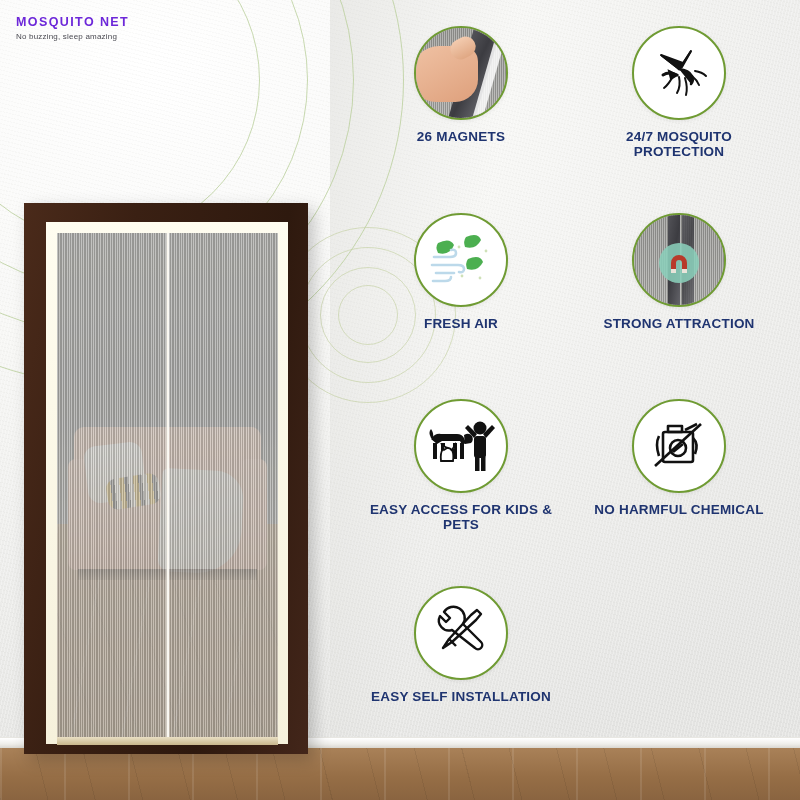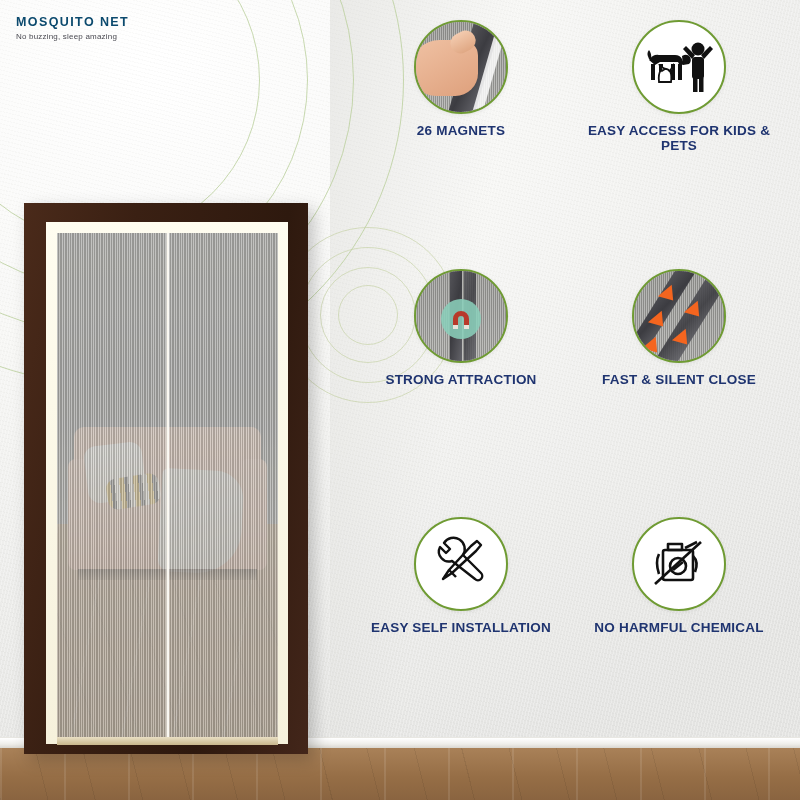--- a/index.html
+++ b/index.html
@@ -70,21 +70,21 @@
   .logo-main{
     font-size:25px; font-weight:700; letter-spacing:1px;
     color:#7ab829; line-height:1; position:relative; display:inline-block;
   }
   .logo-dot{
     position:absolute; right:-7px; top:-1px;
     width:6px; height:6px; border-radius:50%; background:#8cc63f;
   }
   .logo-sub{
     font-size:12.5px; font-weight:700; letter-spacing:1.4px;
-    color:#0c4a6e; margin-top:3px;
+    color:#6d28d9; margin-top:3px;
   }
   .logo-tag{
     font-size:8px; color:#4a4a52; margin-top:3px; letter-spacing:.2px;
   }
 
   
   .door{
     position:absolute; left:24px; top:203px; width:284px; height:551px;
     z-index:5;
     background:linear-gradient(100deg,#4a2a1a,#3a2013 30%,#2e190e 70%,#43261a);
@@ -172,21 +172,21 @@
     margin-left:-1.5px;
     background:linear-gradient(90deg,rgba(255,255,255,.3),#fbf8ef,rgba(255,255,255,.3));
   }
   .door-threshold{
     position:absolute; left:11px; right:10px; bottom:-1px; height:8px;
     background:linear-gradient(#e9dfc4,#c9b78c);
   }
 
   
   .features{
-    position:absolute; left:352px; top:16px; width:436px; height:746px;
+    position:absolute; left:352px; top:22px; width:436px; height:746px;
     display:grid; grid-template-columns:1fr 1fr; grid-auto-rows:1fr;
     z-index:6;
   }
   .feature{
     display:flex; flex-direction:column; align-items:center; justify-content:flex-start;
     padding-top:4px;
   }
   .circle{
     width:94px; height:94px; border-radius:50%;
     border:2.6px solid #6f9b33;
@@ -301,113 +301,145 @@
     <div class="circle photo">
       <div class="ph-mesh"></div>
       <div class="ph-strip" style="left:44px;top:-8px;width:26px;height:118px;transform:rotate(16deg);"></div>
       <div class="ph-white" style="left:68px;top:-10px;width:10px;height:120px;transform:rotate(16deg);opacity:.85;"></div>
       <div class="hand"></div>
       <div class="thumb"></div>
     </div>
     <div class="label">26 MAGNETS</div>
   </div>
 
-
-
-
   <div class="feature">
     <div class="circle">
-      <svg width="68" height="54" viewBox="0 0 68 54">
-
-        <g fill="#111">
-          <path d="M4 20 q4 -6 10 -5 l16 0 q5 0 7 4 l2 5 -4 2 -2 -4 -18 0 -5 3 Z"></path>
-          <rect x="6" y="24" width="4" height="16"></rect>
-            <rect x="14" y="24" width="4" height="16"></rect>
-          <rect x="26" y="24" width="4" height="16"></rect>
-            <rect x="33" y="24" width="4" height="16"></rect>
-          <path d="M37 16 q5 -3 8 1 q2 4 -1 7 l-6 1 Z"></path>
-          <path d="M4 19 q-3 -6 0 -9 q3 4 2 9 Z"></path>
-        </g>
-
-        <g fill="#fff" stroke="#111" stroke-width="1.8">
-          <path d="M16 30 q5 -3 9 1 q2 4 1 11 l-12 0 q-1 -8 2 -12 Z"></path>
-          <path d="M17 31 l-2 -5 l5 3 Z"></path>
-            <path d="M25 31 l3 -5 l0 5 Z"></path>
-        </g>
-
-        <g fill="#111">
-          <circle cx="53" cy="9" r="6.5"></circle>
-          <rect x="47" y="17" width="12" height="22" rx="3"></rect>
-          <path d="M47 19 L38 9 l3 -3 l9 9 Z"></path>
-          <path d="M59 19 L68 9 l-3 -3 l-9 9 Z"></path>
-          <rect x="48" y="38" width="4.5" height="14"></rect>
-          <rect x="54" y="38" width="4.5" height="14"></rect>
+      <svg width="60" height="56" viewBox="0 0 60 56">
+        <g stroke="#111" stroke-width="2" fill="none" stroke-linecap="round">
+          <path d="M12 10 L30 24"></path>
+            <path d="M42 6 L32 22"></path>
+          <path d="M12 10 L34 18 L30 24 Z" fill="#111"></path>
+          <path d="M42 6 L33 22 L30 24 Z" fill="#111"></path>
+          <path d="M20 26 L28 30 L22 34 Z" fill="#111"></path>
+          <path d="M14 30 q6 -4 14 0" stroke-width="3"></path>
+          <path d="M30 24 q10 1 13 7 q2 5 -1 8" stroke-width="2.5" fill="#111"></path>
+          <path d="M43 31 q5 4 7 9"></path>
+          <path d="M30 32 q2 9 -2 16"></path>
+          <path d="M36 33 q3 10 1 17"></path>
+          <path d="M24 31 q-4 8 -9 12"></path>
+          <path d="M46 26 q7 1 11 5"></path>
         </g>
       </svg>
     </div>
-    <div class="label">EASY ACCESS FOR KIDS &amp; PETS</div>
+    <div class="label">24/7 MOSQUITO PROTECTION</div>
+  </div>
+
+
+  <div class="feature">
+    <div class="circle">
+      <svg width="66" height="58" viewBox="0 0 66 58">
+        <g fill="#4caf50">
+          <path d="M10 12 q12 -6 16 2 q-4 11 -16 8 q-3 -6 0 -10 Z"></path>
+          <path d="M38 6 q12 -5 15 3 q-5 10 -16 7 q-2 -6 1 -10 Z"></path>
+          <path d="M40 28 q12 -5 15 3 q-5 10 -16 7 q-2 -6 1 -10 Z"></path>
+        </g>
+        <g stroke="#bcd9ea" stroke-width="2.6" fill="none" stroke-linecap="round">
+          <path d="M6 26 h16 q6 0 6 -4 q0 -4 -5 -3"></path>
+          <path d="M4 34 h26 q6 0 6 4 q0 4 -5 3"></path>
+          <path d="M8 42 h18"></path>
+          <path d="M5 50 h12 q6 0 6 -4"></path>
+        </g>
+        <g fill="#cfe1b8">
+          <circle cx="31" cy="16" r="1.4"></circle>
+            <circle cx="58" cy="20" r="1.4"></circle>
+          <circle cx="34" cy="45" r="1.4"></circle>
+            <circle cx="52" cy="47" r="1.4"></circle>
+        </g>
+      </svg>
+    </div>
+    <div class="label">FRESH AIR</div>
   </div>
 
   <div class="feature">
     <div class="circle photo">
       <div class="ph-mesh"></div>
       <div class="ph-strip" style="left:34px;top:-6px;width:12px;height:110px;"></div>
       <div class="ph-strip" style="left:48px;top:-6px;width:12px;height:110px;opacity:.85;"></div>
       <div class="magnet-badge">
         <svg width="24" height="22" viewBox="0 0 24 22">
           <path d="M4 18 V11 a8 8 0 0 1 16 0 v7 h-5 v-7 a3 3 0 0 0 -6 0 v7 Z" fill="#b83a2a"></path>
           <rect x="4" y="17" width="5" height="4" fill="#e8e4da"></rect>
           <rect x="15" y="17" width="5" height="4" fill="#e8e4da"></rect>
         </svg>
       </div>
     </div>
     <div class="label">STRONG ATTRACTION</div>
   </div>
 
   <div class="feature">
-    <div class="circle photo">
-      <div class="ph-mesh"></div>
-      <div class="ph-strip" style="left:10px;top:-18px;width:18px;height:140px;transform:rotate(32deg);"></div>
-      <div class="ph-strip" style="left:46px;top:-18px;width:20px;height:140px;transform:rotate(32deg);opacity:.9;"></div>
-      <div class="arrow" style="left:26px;top:18px;transform:rotate(140deg);"></div>
-      <div class="arrow" style="left:52px;top:34px;transform:rotate(140deg);"></div>
-      <div class="arrow" style="left:16px;top:44px;transform:rotate(140deg);"></div>
-      <div class="arrow" style="left:40px;top:62px;transform:rotate(140deg);"></div>
-      <div class="arrow" style="left:10px;top:70px;transform:rotate(140deg);"></div>
-    </div>
-    <div class="label">FAST &amp; SILENT CLOSE</div>
-  </div>
-
-  <div class="feature">
     <div class="circle">
-      <svg width="60" height="58" viewBox="0 0 60 58">
-        <g stroke="#111" stroke-width="2.4" fill="none" stroke-linejoin="round">
-
-          <path d="M13 8 l6 6 -4 4 -6 -6 a10 10 0 0 0 12 14 L44 44 a4 4 0 0 0 6 -6 L32 20 A10 10 0 0 0 13 8 Z"></path>
-
-          <path d="M50 10 l-4 -4 -6 5 -22 24 -6 9 9 -6 24 -22 Z"></path>
-          <path d="M18 35 l7 7"></path>
+      <svg width="68" height="54" viewBox="0 0 68 54">
+
+        <g fill="#111">
+          <path d="M4 20 q4 -6 10 -5 l16 0 q5 0 7 4 l2 5 -4 2 -2 -4 -18 0 -5 3 Z"></path>
+          <rect x="6" y="24" width="4" height="16"></rect>
+            <rect x="14" y="24" width="4" height="16"></rect>
+          <rect x="26" y="24" width="4" height="16"></rect>
+            <rect x="33" y="24" width="4" height="16"></rect>
+          <path d="M37 16 q5 -3 8 1 q2 4 -1 7 l-6 1 Z"></path>
+          <path d="M4 19 q-3 -6 0 -9 q3 4 2 9 Z"></path>
+        </g>
+
+        <g fill="#fff" stroke="#111" stroke-width="1.8">
+          <path d="M16 30 q5 -3 9 1 q2 4 1 11 l-12 0 q-1 -8 2 -12 Z"></path>
+          <path d="M17 31 l-2 -5 l5 3 Z"></path>
+            <path d="M25 31 l3 -5 l0 5 Z"></path>
+        </g>
+
+        <g fill="#111">
+          <circle cx="53" cy="9" r="6.5"></circle>
+          <rect x="47" y="17" width="12" height="22" rx="3"></rect>
+          <path d="M47 19 L38 9 l3 -3 l9 9 Z"></path>
+          <path d="M59 19 L68 9 l-3 -3 l-9 9 Z"></path>
+          <rect x="48" y="38" width="4.5" height="14"></rect>
+          <rect x="54" y="38" width="4.5" height="14"></rect>
         </g>
       </svg>
     </div>
-    <div class="label">EASY SELF INSTALLATION</div>
-  </div>
+    <div class="label">EASY ACCESS FOR KIDS &amp; PETS</div>
+  </div>
+
 
   <div class="feature">
     <div class="circle">
       <svg width="60" height="56" viewBox="0 0 60 56">
         <g stroke="#111" stroke-width="2.6" fill="none" stroke-linejoin="round">
           <rect x="14" y="14" width="30" height="30" rx="2"></rect>
           <rect x="19" y="8" width="14" height="6"></rect>
           <path d="M10 18 q-4 8 0 20"></path>
           <path d="M44 20 q6 6 2 16"></path>
           <path d="M36 12 l12 -6"></path>
           <circle cx="29" cy="30" r="8"></circle>
           <path d="M24 34 l10 -8"></path>
           <path d="M6 48 L52 6"></path>
         </g>
       </svg>
     </div>
     <div class="label">NO HARMFUL CHEMICAL</div>
   </div>
 
+  <div class="feature">
+    <div class="circle">
+      <svg width="60" height="58" viewBox="0 0 60 58">
+        <g stroke="#111" stroke-width="2.4" fill="none" stroke-linejoin="round">
+
+          <path d="M13 8 l6 6 -4 4 -6 -6 a10 10 0 0 0 12 14 L44 44 a4 4 0 0 0 6 -6 L32 20 A10 10 0 0 0 13 8 Z"></path>
+
+          <path d="M50 10 l-4 -4 -6 5 -22 24 -6 9 9 -6 24 -22 Z"></path>
+          <path d="M18 35 l7 7"></path>
+        </g>
+      </svg>
+    </div>
+    <div class="label">EASY SELF INSTALLATION</div>
+  </div>
+
 
 </div>
 
 </body></html>

